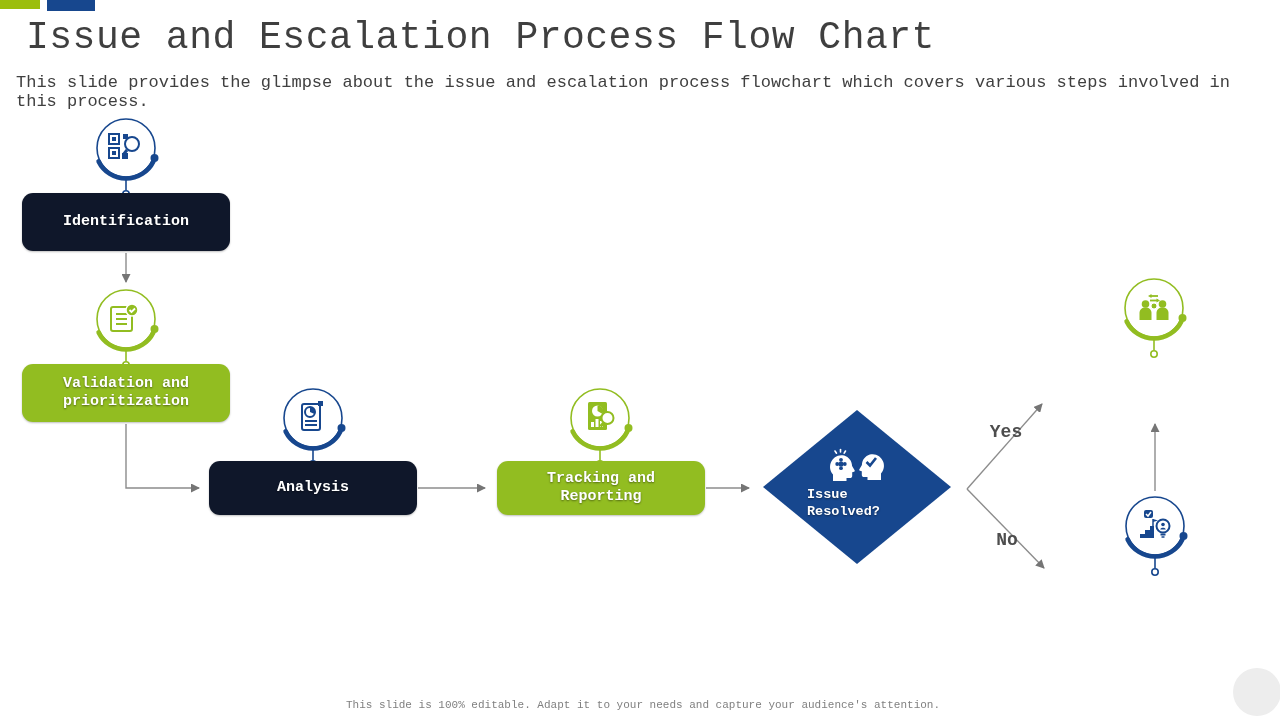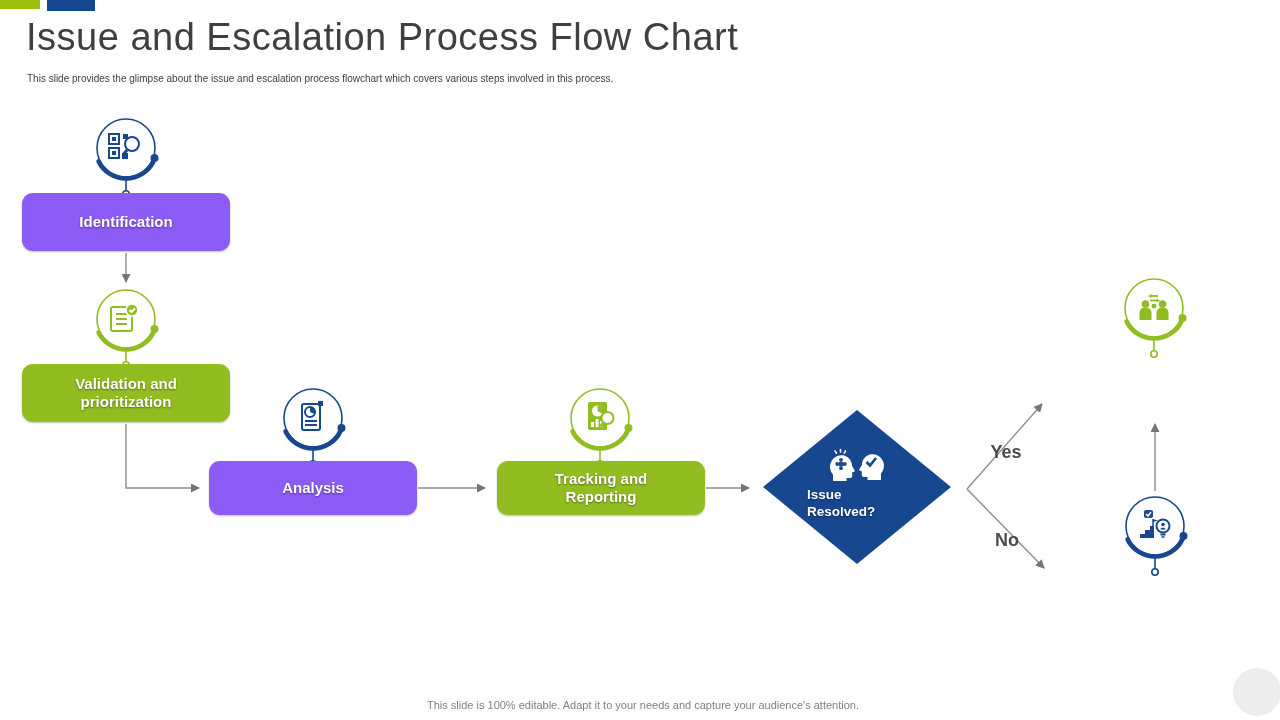--- a/index.html
+++ b/index.html
@@ -1,28 +1,28 @@
 <!DOCTYPE html>
 <html><head>
 <meta charset="utf-8">
 <style>
   html,body{margin:0;padding:0;background:#fff;}
   .slide{position:relative;width:1280px;height:720px;background:#ffffff;overflow:hidden;
-         font-family:Liberation Sans, sans-serif;}
+         font-family:Liberation Mono, monospace;}
   .bar{position:absolute;top:0;}
   .bar.green{left:0;width:40px;height:9px;background:#9CBE0C;}
   .bar.blue{left:47px;width:48px;height:11px;background:#17478E;}
   .title{position:absolute;left:26px;top:16px;font-size:38px;font-weight:400;color:#3F3F3F;
          letter-spacing:0.5px;white-space:nowrap;}
-  .subtitle{position:absolute;left:27px;top:73px;font-size:10px;color:#404040;}
+  .subtitle{position:absolute;left:16px;top:73px;font-size:17px;color:#404040;}
   .node-box{position:absolute;border-radius:11px;display:flex;align-items:center;justify-content:center;
             text-align:center;color:#fff;font-weight:bold;font-size:15px;line-height:1.18;
             padding:0 34px;box-sizing:border-box;text-shadow:0 1px 2px rgba(0,0,0,0.45);
             box-shadow:0 1px 2px rgba(0,0,0,0.25);}
-  .node-box.blue{background:#8b5cf6;}
+  .node-box.blue{background:#0f172a;}
   .node-box.green{background:#92BD21;}
   .medallion{position:absolute;}
   .overlay{position:absolute;left:0;top:0;pointer-events:none;}
   .branch-label{position:absolute;font-size:18px;font-weight:bold;color:#4D4D4D;width:52px;text-align:center;}
   .diamond-text{position:absolute;left:807px;top:487px;width:100px;color:#fff;
                 font-weight:bold;font-size:13.5px;line-height:1.25;text-shadow:0 1px 2px rgba(0,0,0,0.45);}
   .diamond-icons{position:absolute;left:825px;top:446px;}
   .footer{position:absolute;left:6px;right:0;top:699px;text-align:center;font-size:11px;color:#808080;}
   .corner-circle{position:absolute;left:1233px;top:668px;width:48px;height:48px;border-radius:50%;
                  background:#EDEDED;}
@@ -152,21 +152,21 @@
         <circle cx="12" cy="19.2" r="1.9"></circle>
       </g>
     </g>
     <g transform="translate(60,2) scale(-1,1)">
       <path d="M4 32 L4 25.5 C1.2 22.5 0.2 18 1.8 13.8 C3.8 8.2 9.6 5 15.2 6.6 C19.8 8 23 12.2 23.1 17 L25.6 21.2 C26 21.8 25.7 22.5 25 22.7 L23.2 23.2 L23.2 27 C23.2 28.2 22.3 29.1 21.1 29.1 L17.5 29.1 L17.5 32 Z" fill="#fff"></path>
     </g>
     <polyline points="41.5,16 45,19.5 51,12" stroke="#17478E" stroke-width="2.6" fill="none"></polyline>
   </svg>
   <div class="diamond-text">Issue Resolved?</div>
 
-  <div class="branch-label" style="left:980px;top:442px">Yes</div>
+  <div class="branch-label" style="left:980px;top:422px">Yes</div>
   <div class="branch-label" style="left:981px;top:530px">No</div>
 
   <svg class="medallion" style="left:1119px;top:277px" width="70" height="86" viewBox="0 0 70 86">
     <circle cx="35" cy="31" r="29" fill="#fff" stroke="#92BD21" stroke-width="1.6"></circle>
     <path d="M7.6 44.4 A30.5 30.5 0 0 0 62.4 44.4" fill="none" stroke="#92BD21" stroke-width="4.6" stroke-linecap="round"></path>
     <circle cx="63.5" cy="41" r="4" fill="#92BD21"></circle>
     <line x1="35" y1="60.5" x2="35" y2="73.5" stroke="#92BD21" stroke-width="1.6"></line>
     <circle cx="35" cy="77" r="3.2" fill="#fff" stroke="#92BD21" stroke-width="1.6"></circle>
     <g fill="#92BD21">
       <circle cx="26.5" cy="27" r="3.8"></circle>

